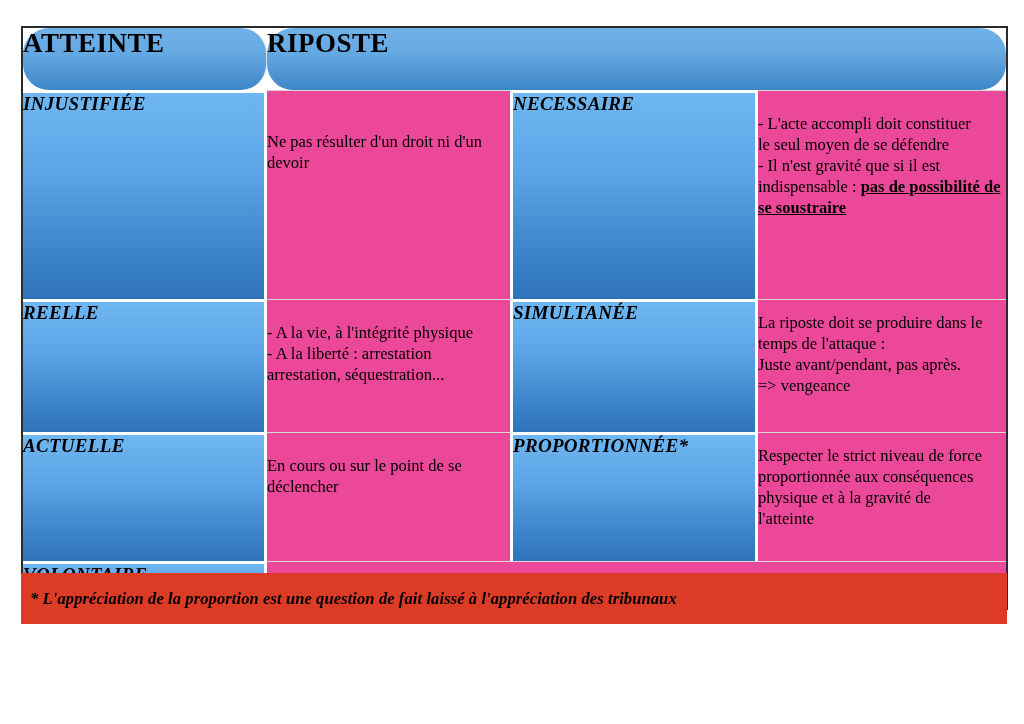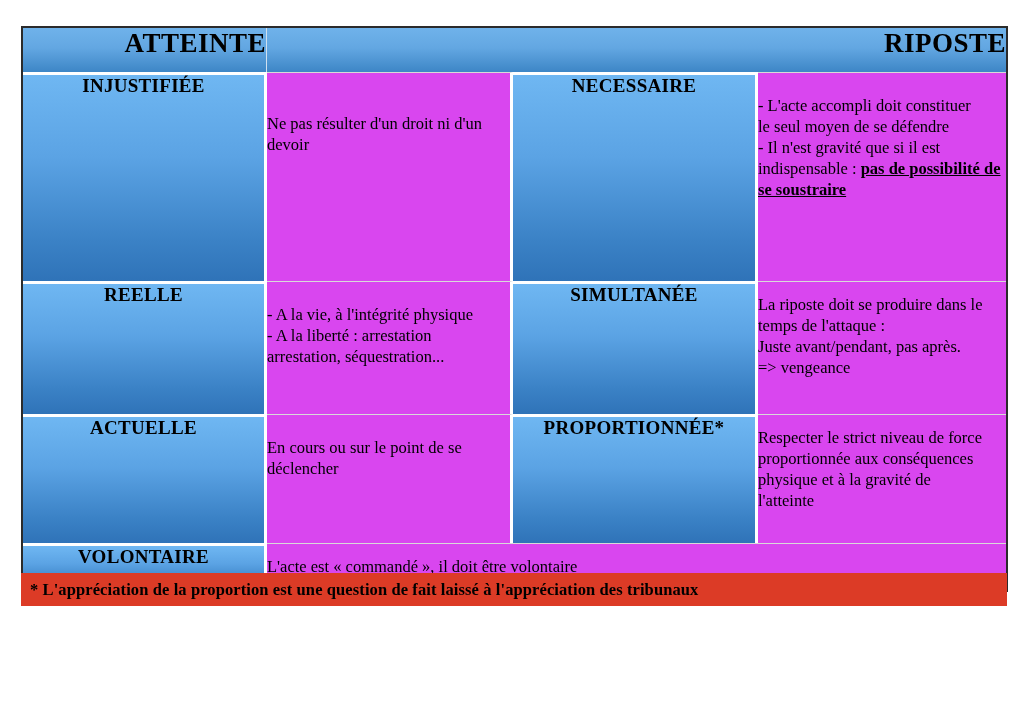--- a/index.html
+++ b/index.html
@@ -44,51 +44,52 @@
   }
 
   
   col.c1 { width: 244px; }
   col.c2 { width: 246px; }
   col.c3 { width: 245px; }
   col.c4 { width: 248px; }
 
   
   .hdr-cell {
-    height: 44px;
+    height: 62px;
     background: linear-gradient(to bottom, #6fb2ea 0%, #63a7e2 45%, #3d86c6 100%);
-    text-align: right;
+    text-align: left;
     vertical-align: middle;
     font-weight: bold;
     font-size: 27px;
     letter-spacing: 0.5px;
     color: #000000;
     border-right: 1px solid #cfe0f0;
+    border-radius: 26px;
   }
   .hdr-cell.last { border-right: none; }
 
   
   .cat-cell {
     background: linear-gradient(to bottom, #6fb7f2 0%, #5ba3e4 40%, #3b82c6 80%, #2f73b8 100%);
-    text-align: center;
     vertical-align: middle;
     font-weight: bold;
     font-size: 19px;
     color: #000000;
     border-top: 3px solid #ffffff;
     border-right: 3px solid #ffffff;
     letter-spacing: 0.3px;
+    font-style: italic;
   }
   .cat-cell.short {
     font-size: 19px;
   }
 
   
   .desc-cell {
-    background: #d946ef;
+    background: #ec4899;
     vertical-align: top;
     font-size: 16.5px;
     line-height: 1.28;
     color: #000000;
     border-top: 1px solid #d9d9d9;
     border-right: 3px solid #ffffff;
     padding: 10px 14px 8px 12px;
   }
   .desc-cell.pad-mid { padding-top: 40px; margin-left: 48px; }
   .desc-cell.pad-small { padding-top: 22px; }
@@ -115,24 +116,25 @@
   .row-h1 .cat-cell, .row-h1 .desc-cell { height: 168px; }
   .row-h2 .cat-cell, .row-h2 .desc-cell { height: 110px; }
   .row-h3 .cat-cell, .row-h3 .desc-cell { height: 106px; }
 
   
   .footnote-banner {
     position: absolute;
     left: 21px;
     top: 573px;
     width: 986px;
-    height: 33px;
+    height: 51px;
     background: #dc3b26;
     display: flex;
     align-items: center;
+    font-style: italic;
   }
   .footnote-text {
     font-family: "Liberation Serif", "DejaVu Serif", serif;
     font-weight: bold;
     font-size: 16.5px;
     color: #000000;
     padding-left: 9px;
     letter-spacing: 0.1px;
   }
 </style>

